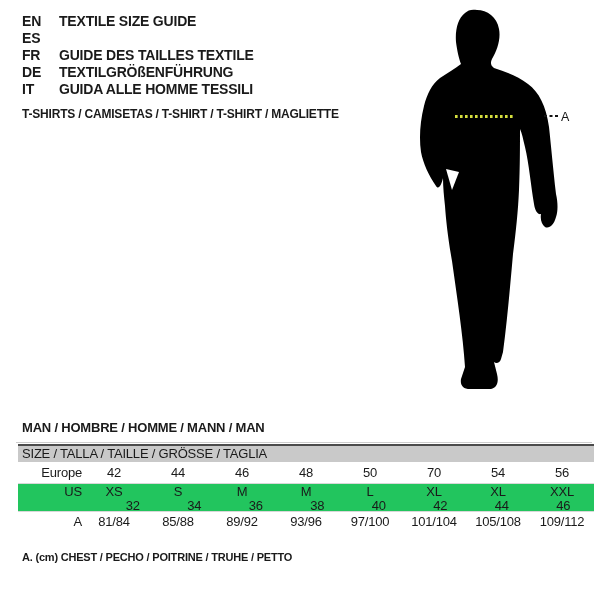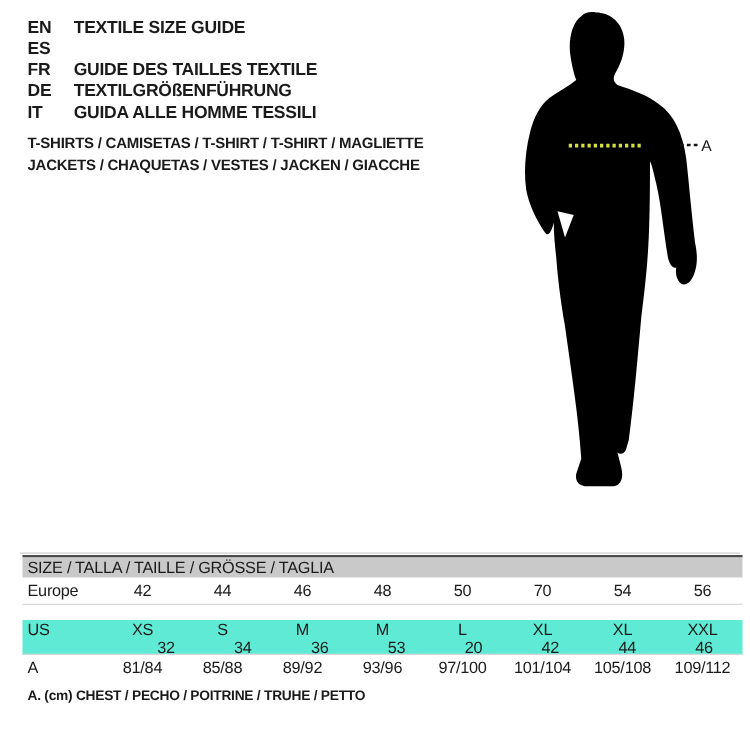--- a/index.html
+++ b/index.html
@@ -15,23 +15,23 @@
   .cats{position:absolute;top:105px;left:22px;font-weight:bold;font-size:12px;line-height:18px;letter-spacing:-0.2px;}
   
   .figure-svg{position:absolute;left:392px;top:0;width:208px;height:400px;}
   
   .man-title{position:absolute;top:420px;left:22px;font-weight:bold;font-size:13px;letter-spacing:-0.2px;}
   .pre-divider{position:absolute;top:442px;left:16px;width:576px;height:1px;background:#cdcdcd;}
   
   .size-table{position:absolute;top:444px;left:18px;width:576px;border-top:2px solid #4b4b4b;font-size:13px;letter-spacing:-0.2px;}
   .t-header{height:16px;line-height:16px;background:#c9c9c9;padding-left:4px;}
   .trow{display:grid;grid-template-columns:64px repeat(8,1fr);align-items:center;text-align:center;}
-  .tlabel{text-align:left;padding-left:4px;}
+  .tlabel{text-align:right;padding-left:4px;}
   .r-europe{height:21px;border-bottom:1px solid #d8d8d8;}
-  .band{background:#5eead4;border-bottom:1px solid #d8d8d8;margin-top:12px;}
+  .band{background:#22c55e;border-bottom:1px solid #d8d8d8;}
   .r-us{height:14px;}
   .r-uk{height:13px;padding-left:20px;}
   .r-a{height:18px;}
   
   .footnote{position:absolute;top:551px;left:22px;font-weight:bold;font-size:11px;letter-spacing:-0.2px;}
 </style>
 </head>
 <body>
 
 <div class="canvas">
@@ -53,21 +53,20 @@
       <span>TEXTILGRÖßENFÜHRUNG</span>
     </div>
     <div class="lang-row">
       <span class="lang-code">IT</span>
       <span>GUIDA ALLE HOMME TESSILI</span>
     </div>
   </div>
 
   <div class="cats">
     <div>T-SHIRTS / CAMISETAS / T-SHIRT / T-SHIRT / MAGLIETTE</div>
-    <div>JACKETS / CHAQUETAS / VESTES / JACKEN / GIACCHE</div>
   </div>
 
   <svg class="figure-svg" viewBox="392 0 208 400" xmlns="http://www.w3.org/2000/svg">
     <path fill="#000000" d="
       M 477,10
       C 487,10 497,17 499,29
       C 501,39 497,51 492,59
       C 490,63 491,66 494,68
       C 506,72 518,76 528,84
       C 539,92 546,106 549,127
@@ -99,20 +98,21 @@
       C 459,59 457,50 456,42
       C 455,30 458,18 465,13
       C 468,10 472,9 477,10
       Z"></path>
     <path fill="#ffffff" d="M 446,169 L 459,172 L 452,190 Z"></path>
     <line x1="455" y1="116.5" x2="514" y2="116.5" stroke="#d5df3e" stroke-width="3" stroke-dasharray="2.6 2.4"></line>
     <line x1="544" y1="116" x2="558" y2="116" stroke="#141414" stroke-width="2" stroke-dasharray="3 2.5"></line>
     <text x="561" y="121" font-size="12.5" fill="#141414" font-family="Liberation Sans, sans-serif">A</text>
   </svg>
 
+  <div class="man-title">MAN / HOMBRE / HOMME / MANN / MAN</div>
 
   <div class="pre-divider"></div>
 
   <div class="size-table">
     <div class="t-header">
       <span>SIZE / TALLA / TAILLE / GRÖSSE / TAGLIA</span>
     </div>
 
     <div class="trow r-europe">
       <div class="tlabel">Europe</div>
@@ -136,22 +136,22 @@
         <div>L</div>
         <div>XL</div>
         <div>XL</div>
         <div>XXL</div>
       </div>
       <div class="trow r-uk">
         <div class="tlabel"></div>
         <div>32</div>
         <div>34</div>
         <div>36</div>
-        <div>53</div>
-        <div>20</div>
+        <div>38</div>
+        <div>40</div>
         <div>42</div>
         <div>44</div>
         <div>46</div>
       </div>
     </div>
 
     <div class="trow r-a">
       <div class="tlabel">A</div>
       <div>81/84</div>
       <div>85/88</div>

